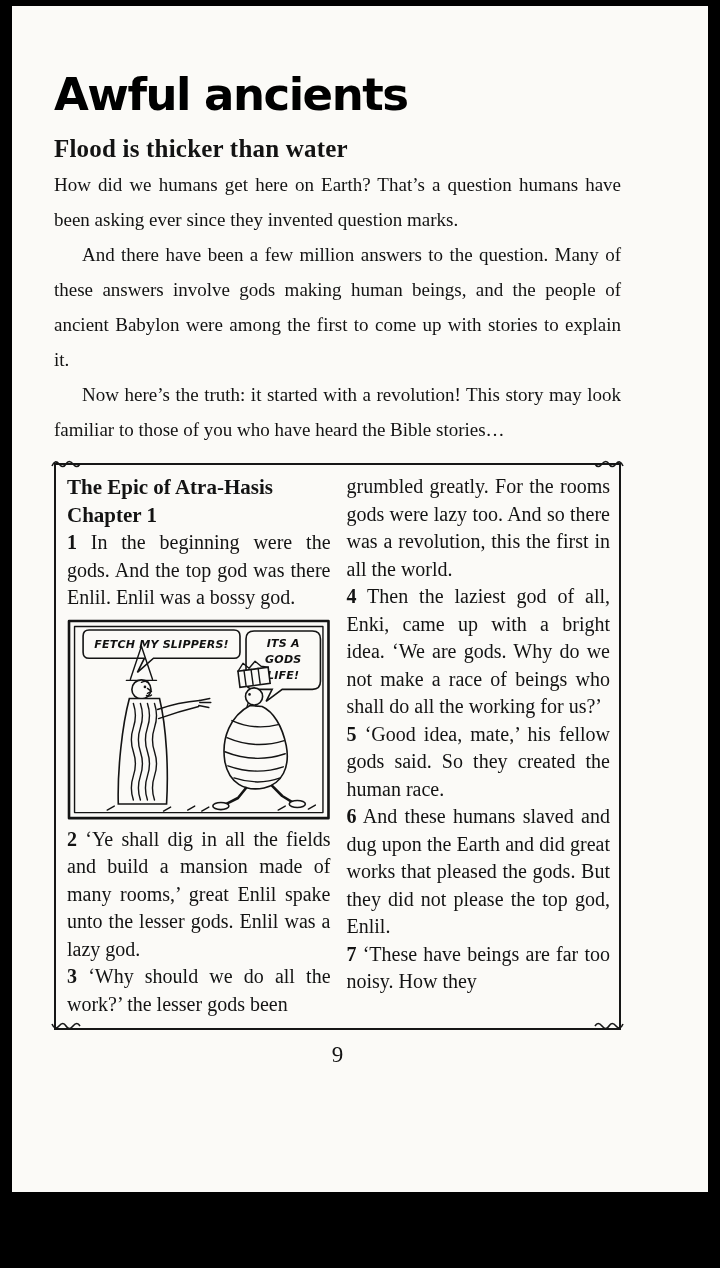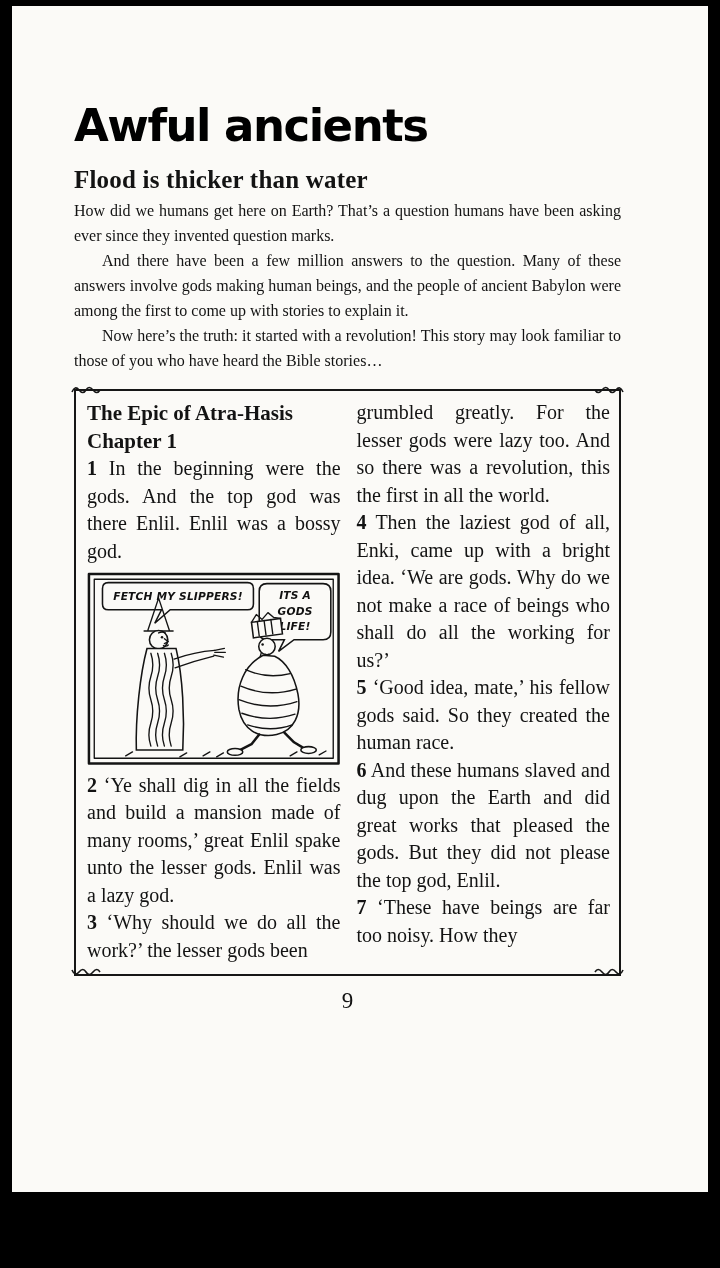--- a/index.html
+++ b/index.html
@@ -10,41 +10,40 @@
     font-family:"Liberation Serif", serif;
     overflow:hidden;
   }
   .page{
     position:absolute;top:6px;left:12px;right:12px;bottom:76px;
     background:#fbfaf7;
     color:#131313;
   }
   .content{
     position:absolute;top:0;left:0;right:0;bottom:0;
-    padding:93px 87px 0 42px;
-    margin-left:20px;
+    padding:62px 87px 0 42px;
   }
   h1.title{
     margin:0 0 14px 0;
     font-family:"DejaVu Sans", sans-serif;
     font-weight:bold;
     font-size:45px;
     letter-spacing:-1.5px;
     color:#000;
   }
   h2.subhead{
     margin:10px 0 4px 0;
     font-size:25px;
     font-weight:bold;
     letter-spacing:.2px;
   }
   p.body{
     margin:0;
-    font-size:16px;
-    line-height:25px;
+    font-size:19px;
+    line-height:35px;
     text-align:justify;
   }
   p.body.indent{text-indent:28px;}
 
   
   .epic-box{
     position:relative;
     margin-top:16px;
     border:2.5px solid #161616;
     padding:8px 9px 10px 11px;
@@ -172,21 +171,21 @@
 
             <path class="ink" d="M40 190 l7 -4 M96 191 l7 -4 M120 190 l7 -4 M134 191 l7 -4 M210 190 l7 -4 M240 189 l7 -4"></path>
           </svg>
         </figure>
 
         <p class="verse"><b class="vnum">2</b> <span>‘Ye shall dig in all the fields and build a mansion made of many rooms,’ great Enlil spake unto the lesser gods. Enlil was a lazy god.</span></p>
         <p class="verse"><b class="vnum">3</b> <span>‘Why should we do all the work?’ the lesser gods been</span></p>
       </div>
 
       <div class="epic-col">
-        <p class="verse">grumbled greatly. For the lesser gods were lazy too. And so there was a revolution, this the first in all the world.</p>
+        <p class="verse">grumbled greatly. For the rooms gods were lazy too. And so there was a revolution, this the first in all the world.</p>
         <p class="verse"><b class="vnum">4</b> <span>Then the laziest god of all, Enki, came up with a bright idea. ‘We are gods. Why do we not make a race of beings who shall do all the working for us?’</span></p>
         <p class="verse"><b class="vnum">5</b> <span>‘Good idea, mate,’ his fellow gods said. So they created the human race.</span></p>
         <p class="verse"><b class="vnum">6</b> <span>And these humans slaved and dug upon the Earth and did great works that pleased the gods. But they did not please the top god, Enlil.</span></p>
         <p class="verse"><b class="vnum">7</b> <span>‘These have beings are far too noisy. How they</span></p>
       </div>
     </div>
 
     <div class="pageno">9</div>
 
   </div>

